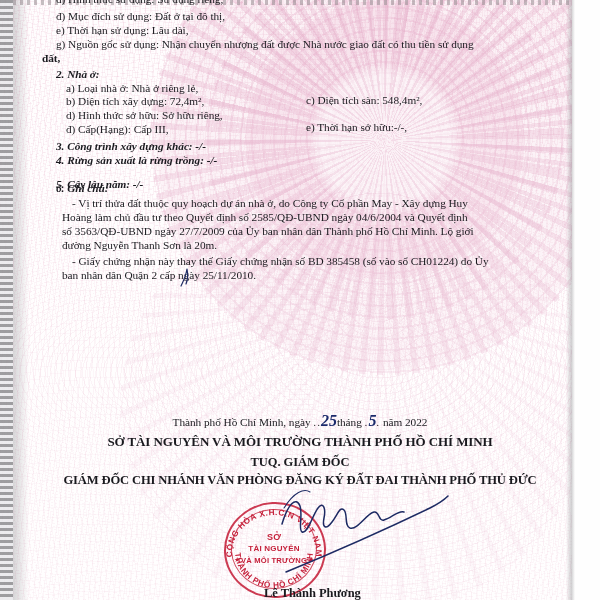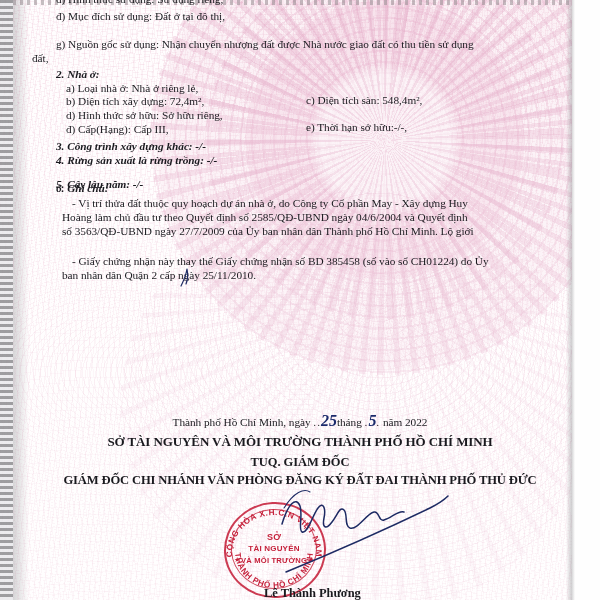--- a/index.html
+++ b/index.html
@@ -167,39 +167,41 @@
   <div class="edge-right-white"></div>
   <div class="edge-right-shadow"></div>
 
   <div class="doc">
 
     <div class="clip-top">
       <div class="line" style="left:56px;">d) Hình thức sử dụng: Sử dụng riêng,</div>
     </div>
 
     <div class="line" style="left:56px;top:10px;">đ) Mục đích sử dụng: Đất ở tại đô thị,</div>
+    <div class="line" style="left:56px;top:24px;">e) Thời hạn sử dụng: Lâu dài,</div>
     <div class="line" style="left:56px;top:38px;">g) Nguồn gốc sử dụng: Nhận chuyển nhượng đất được Nhà nước giao đất có thu tiền sử dụng</div>
-    <div class="line" style="left:32px;top:52px;">đất,</div>
+    <div class="line" style="left:42px;top:52px;font-weight:bold;">đất,</div>
 
     <div class="line b i" style="left:56px;top:68px;">2. Nhà ở:</div>
     <div class="line" style="left:66px;top:82px;">a) Loại nhà ở: Nhà ở riêng lẻ,</div>
     <div class="line" style="left:66px;top:95px;">b) Diện tích xây dựng: 72,4m²,</div>
     <div class="line" style="left:66px;top:109px;">d) Hình thức sở hữu: Sở hữu riêng,</div>
     <div class="line" style="left:66px;top:123px;">đ) Cấp(Hạng): Cấp III,</div>
     <div class="line" style="left:306px;top:94px;">c) Diện tích sàn: 548,4m²,</div>
     <div class="line" style="left:306px;top:121px;">e) Thời hạn sở hữu:-/-,</div>
 
     <div class="line b i" style="left:56px;top:140px;text-align:right;">3. Công trình xây dựng khác: -/-</div>
     <div class="line b i" style="left:56px;top:154px;">4. Rừng sản xuất là rừng trồng: -/-</div>
     <div class="line b i" style="left:56px;top:178px;">5. Cây lâu năm: -/-</div>
     <div class="line b i" style="left:56px;top:182px;">6. Ghi chú:</div>
 
     <div class="line" style="left:72px;top:197px;">- Vị trí thửa đất thuộc quy hoạch dự án nhà ở, do Công ty Cổ phần May - Xây dựng Huy</div>
     <div class="line" style="left:62px;top:211px;">Hoàng làm chủ đầu tư theo Quyết định số 2585/QĐ-UBND ngày 04/6/2004 và Quyết định</div>
     <div class="line" style="left:62px;top:225px;">số 3563/QĐ-UBND ngày 27/7/2009 của Ủy ban nhân dân Thành phố Hồ Chí Minh. Lộ giới</div>
+    <div class="line" style="left:62px;top:239px;">đường Nguyễn Thanh Sơn là 20m.</div>
 
     <div class="line" style="left:72px;top:255px;">- Giấy chứng nhận này thay thế Giấy chứng nhận số BD 385458 (số vào sổ CH01224) do Ủy</div>
     <div class="line" style="left:62px;top:269px;">ban nhân dân Quận 2 cấp ngày 25/11/2010.</div>
 
     <svg class="tick" style="left:176px;top:268px;width:18px;height:20px;" viewBox="0 0 18 20">
       <path d="M11 1 C10 7, 8 12, 5 18 M11 1 C12 6, 12 11, 10 16"></path>
     </svg>
 
     <div class="line center" style="top:414px;">
       <span>Thành phố Hồ Chí Minh, ngày</span>

